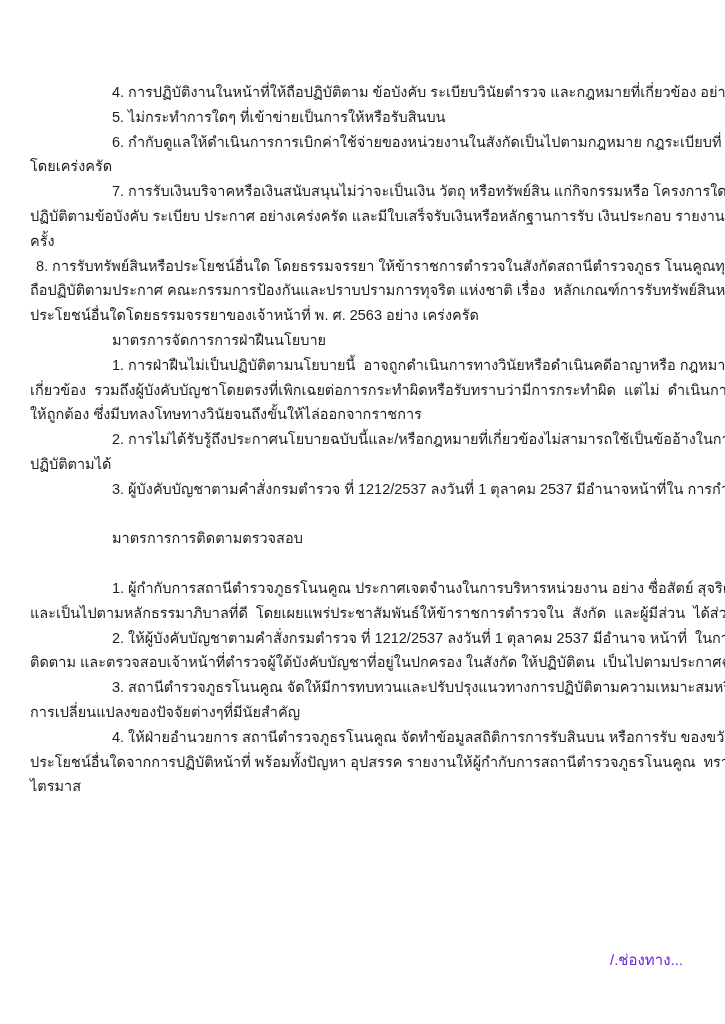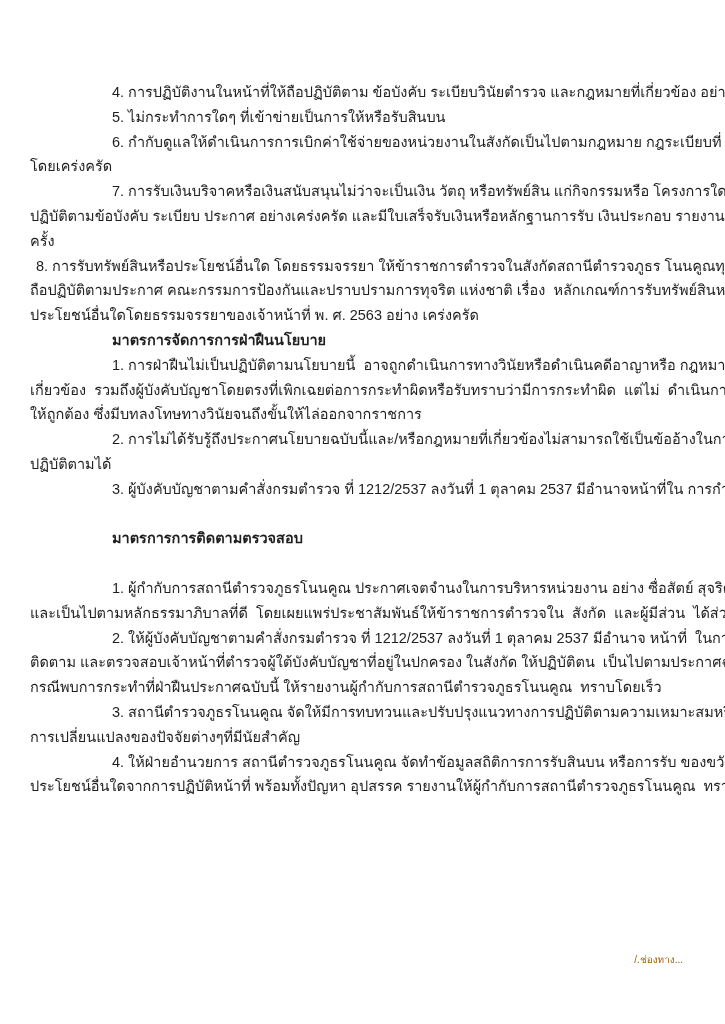--- a/index.html
+++ b/index.html
@@ -25,30 +25,30 @@
   }
   .line {
     height: 24.8px;
     line-height: 24.8px;
     font-size: 14.5px;
     white-space: pre;
     overflow: visible;
   }
   .line.indent-tab   { padding-left: 82px; }
   .line.indent-small { padding-left: 6px; }
-  .line.heading      { font-weight: bold; }
+  .line.heading      { font-weight: normal; }
   .line.blank        { }
   .footer {
     position: absolute;
     top: 950px;
     right: 42px;
-    font-size: 10px;
+    font-size: 15px;
     line-height: 20px;
     white-space: pre;
-    color: #a16207;
+    color: #6d28d9;
   }
 </style>
 </head>
 <body>
 
 <div class="page">
   <div class="content" id="doc-lines">
       <div class="line indent-tab">4. การปฏิบัติงานในหน้าที่ให้ถือปฏิบัติตาม ข้อบังคับ ระเบียบวินัยตำรวจ และกฎหมายที่เกี่ยวข้อง อย่าง</div>
       <div class="line indent-tab">5. ไม่กระทำการใดๆ ที่เข้าข่ายเป็นการให้หรือรับสินบน</div>
       <div class="line indent-tab">6. กำกับดูแลให้ดำเนินการการเบิกค่าใช้จ่ายของหน่วยงานในสังกัดเป็นไปตามกฎหมาย กฎระเบียบที่ เกี่ยวข้อง</div>
@@ -66,20 +66,20 @@
       <div class="line indent-tab">2. การไม่ได้รับรู้ถึงประกาศนโยบายฉบับนี้และ/หรือกฎหมายที่เกี่ยวข้องไม่สามารถใช้เป็นข้ออ้างในการไม่</div>
       <div class="line">ปฏิบัติตามได้</div>
       <div class="line indent-tab">3. ผู้บังคับบัญชาตามคำสั่งกรมตำรวจ ที่ 1212/2537 ลงวันที่ 1 ตุลาคม 2537 มีอำนาจหน้าที่ใน การกำกับ</div>
       <div class="line blank"></div>
       <div class="line indent-tab heading">มาตรการการติดตามตรวจสอบ</div>
       <div class="line blank"></div>
       <div class="line indent-tab">1. ผู้กำกับการสถานีตำรวจภูธรโนนคูณ ประกาศเจตจำนงในการบริหารหน่วยงาน อย่าง ซื่อสัตย์ สุจริต  โปร่งใส</div>
       <div class="line">และเป็นไปตามหลักธรรมาภิบาลที่ดี  โดยเผยแพร่ประชาสัมพันธ์ให้ข้าราชการตำรวจใน  สังกัด  และผู้มีส่วน  ได้ส่วนเสีย</div>
       <div class="line indent-tab">2. ให้ผู้บังคับบัญชาตามคำสั่งกรมตำรวจ ที่ 1212/2537 ลงวันที่ 1 ตุลาคม 2537 มีอำนาจ หน้าที่  ในการกำกับ</div>
       <div class="line">ติดตาม และตรวจสอบเจ้าหน้าที่ตำรวจผู้ใต้บังคับบัญชาที่อยู่ในปกครอง ในสังกัด ให้ปฏิบัติตน  เป็นไปตามประกาศฉบับนี้</div>
-      <div class="line">กรณีพบการกระทำที่ฝ่าฝืนประกาศฉบับนี้ ให้รายงานผู้กำกับการสถานีตำรวจภูธรโนนคูณ  ทราบโดยเร็ว</div>
       <div class="line indent-tab">3. สถานีตำรวจภูธรโนนคูณ จัดให้มีการทบทวนและปรับปรุงแนวทางการปฏิบัติตามความเหมาะสมหรือ ตาม</div>
       <div class="line">การเปลี่ยนแปลงของปัจจัยต่างๆที่มีนัยสำคัญ</div>
       <div class="line indent-tab">4. ให้ฝ่ายอำนวยการ สถานีตำรวจภูธรโนนคูณ จัดทำข้อมูลสถิติการการรับสินบน หรือการรับ ของขวัญ หรือ</div>
       <div class="line">ประโยชน์อื่นใดจากการปฏิบัติหน้าที่ พร้อมทั้งปัญหา อุปสรรค รายงานให้ผู้กำกับการสถานีตำรวจภูธรโนนคูณ  ทราบทุก</div>
+      <div class="line">ไตรมาส</div>
     </div>
   <div class="footer">/.ช่องทาง...</div>
 </div>
 
 </body></html>

